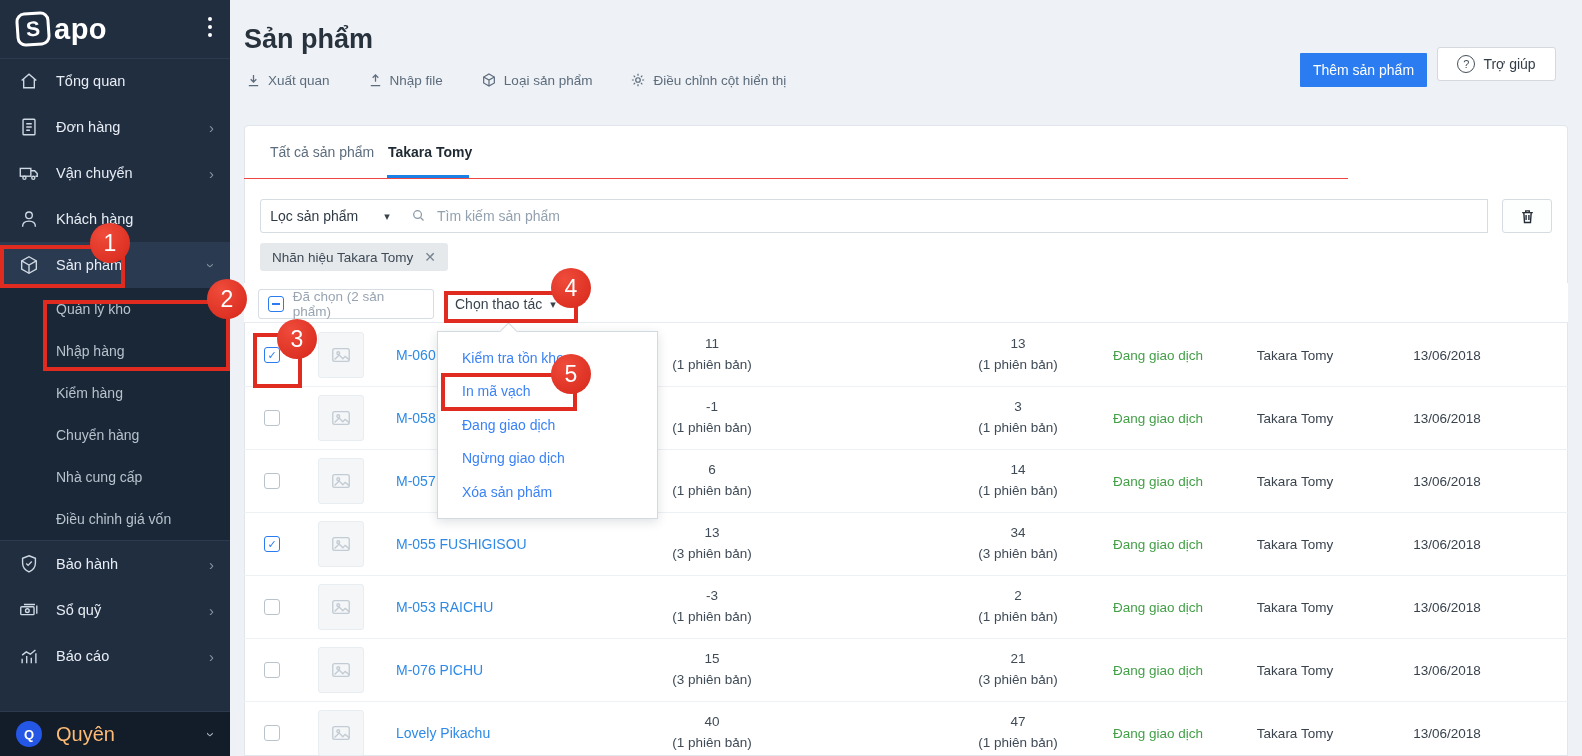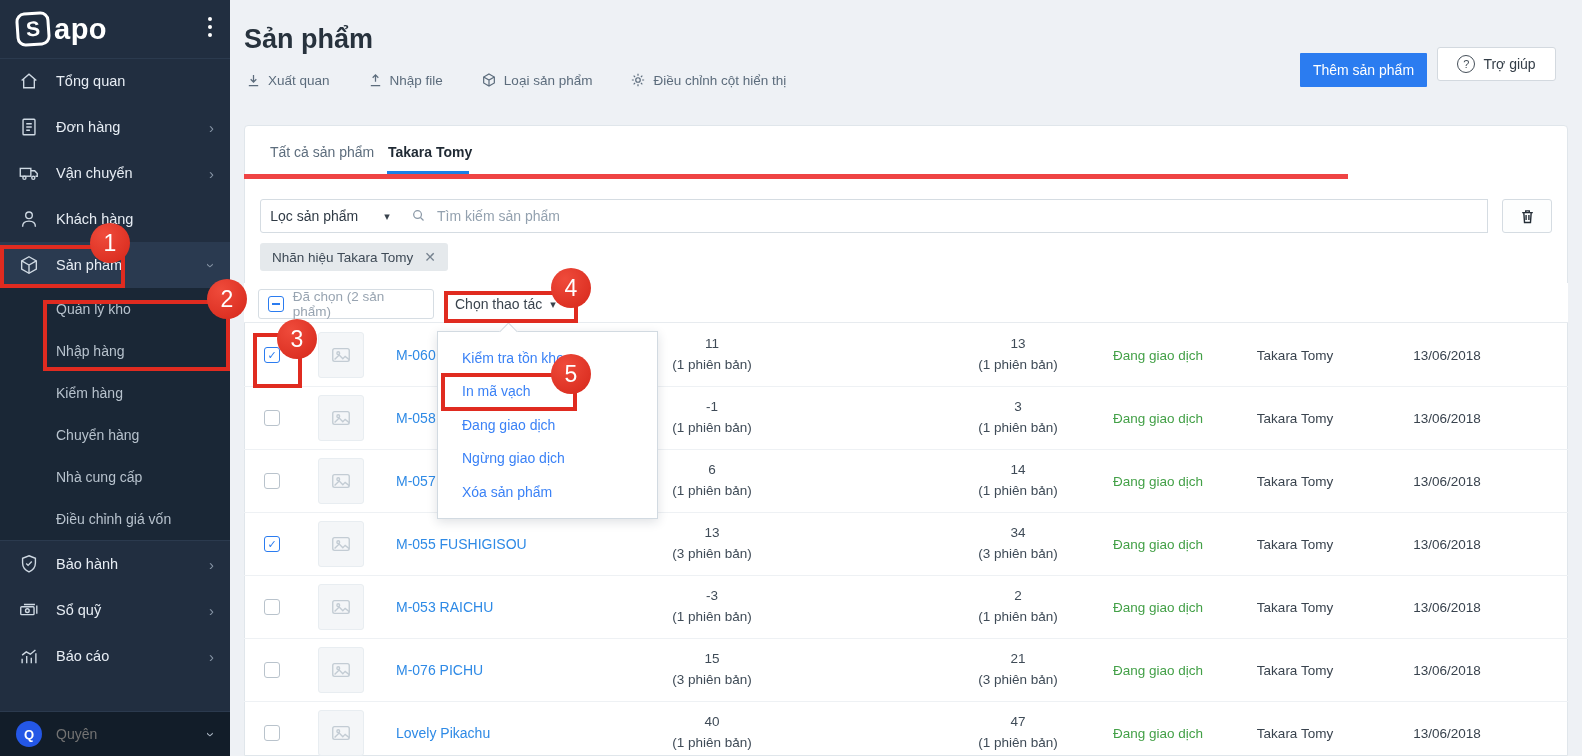--- a/index.html
+++ b/index.html
@@ -20,35 +20,35 @@
   .nav-item .lbl{margin-left:56px;}
   .nav-item .chev{position:absolute;right:16px;color:#8694a5;font-size:15px;line-height:1;}
   .chev.down{transform:rotate(90deg);}
   .nav-item.active{background:#2a3a50;}
   .submenu{background:#1a2736;}
   .sub-item{height:42px;display:flex;align-items:center;color:#b7c2cd;font-size:14px;padding-left:56px;cursor:pointer;}
   .sub-item.active{color:#3f9ee8;}
   .lower{border-top:1px solid #2b3a4e;}
   .user-bar{position:absolute;left:0;bottom:0;width:230px;height:44px;background:#121d29;border-top:1px solid #2b3a4e;display:flex;align-items:center;z-index:3;}
   .avatar{width:26px;height:26px;border-radius:50%;background:#2457e6;color:#fff;font-size:13px;font-weight:bold;display:flex;align-items:center;justify-content:center;margin-left:16px;}
-  .user-name{color:#737373;font-size:14px;margin-left:14px;}
+  .user-name{color:#fdba74;font-size:20px;margin-left:14px;}
   .user-bar .chev{position:absolute;right:16px;color:#aeb9c6;font-size:15px;transform:rotate(90deg);}
 
   
   .page-title{position:absolute;left:244px;top:24px;font-size:27px;font-weight:600;color:#27323d;}
   .toolbar{position:absolute;left:246px;top:72px;display:flex;gap:38px;align-items:center;color:#5c6c7c;font-size:13.5px;}
   .tool{display:flex;align-items:center;gap:7px;cursor:pointer;}
   .tool svg{color:#5c6c7c;}
   .btn-add{position:absolute;left:1300px;top:53px;width:127px;height:34px;background:#2b7cf0;border-radius:1px;color:#fff;font-size:14px;display:flex;align-items:center;justify-content:center;cursor:pointer;}
   .btn-help{position:absolute;left:1437px;top:47px;width:119px;height:34px;background:#fff;border:1px solid #d3d9df;border-radius:3px;color:#333d47;font-size:14px;display:flex;align-items:center;justify-content:center;gap:8px;box-sizing:border-box;cursor:pointer;}
   .q-circle{width:16px;height:16px;border:1.4px solid #454f59;border-radius:50%;font-size:11px;display:flex;align-items:center;justify-content:center;color:#454f59;}
 
   
   .card{position:absolute;left:244px;top:125px;width:1324px;height:631px;background:#fff;border:1px solid #e0e6eb;border-radius:4px 4px 0 0;box-sizing:border-box;z-index:1;}
-  .tabs{position:absolute;left:244px;top:125px;width:1104px;height:54px;border-bottom:5px solid #ef4444;box-sizing:border-box;z-index:2;}
+  .tabs{position:absolute;left:244px;top:125px;width:1104px;height:54px;border-bottom:1px solid #ef4444;box-sizing:border-box;z-index:2;}
   .tab1{position:absolute;left:26px;top:0;height:54px;display:flex;align-items:center;color:#5d6d7d;font-size:14px;cursor:pointer;}
   .tab2{position:absolute;left:144px;top:0;height:54px;display:flex;align-items:center;color:#1f2933;font-size:14px;font-weight:bold;cursor:pointer;}
   .tab-underline{position:absolute;left:143px;bottom:0;width:82px;height:3px;background:#1a80e6;}
 
   .filter-btn{position:absolute;left:260px;top:199px;width:140px;height:34px;border:1px solid #d5dce2;border-radius:3px 0 0 3px;box-sizing:border-box;display:flex;align-items:center;justify-content:center;gap:26px;font-size:14px;color:#2f3a45;background:#fff;z-index:2;cursor:pointer;}
   .caret{font-size:11px;color:#39434d;}
   .search-input{position:absolute;left:399px;top:199px;width:1089px;height:34px;border:1px solid #d5dce2;border-left:none;box-sizing:border-box;padding:0 10px 0 38px;font-size:14px;color:#33404c;background:#fff;outline:none;z-index:2;font-family:"Liberation Sans","DejaVu Sans",sans-serif;}
   .search-input::placeholder{color:#93a1af;}
   .search-ic{position:absolute;left:411px;top:208px;z-index:3;color:#8b99a7;}
   .trash-btn{position:absolute;left:1502px;top:199px;width:50px;height:34px;border:1px solid #d5dce2;border-radius:3px;box-sizing:border-box;background:#fdfefe;display:flex;align-items:center;justify-content:center;z-index:2;cursor:pointer;color:#242d36;}

